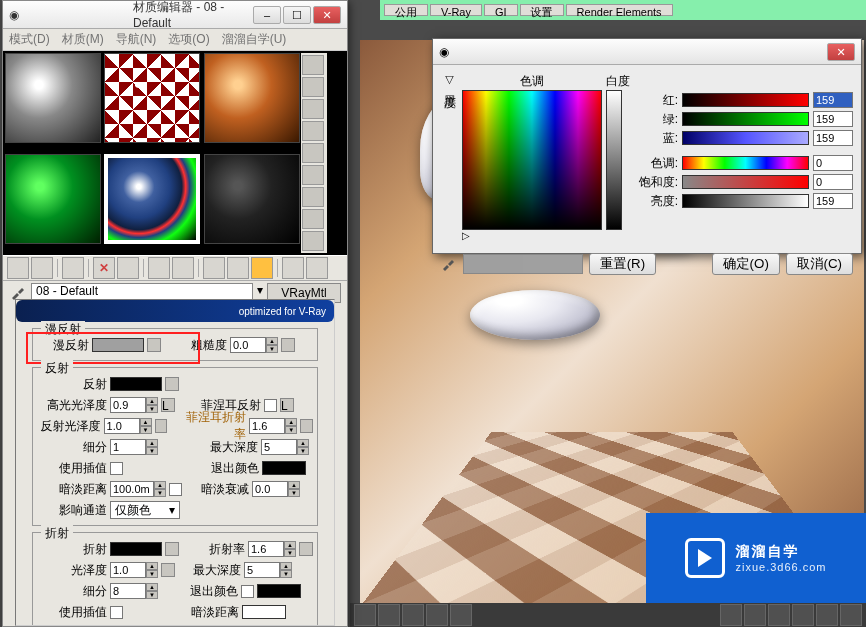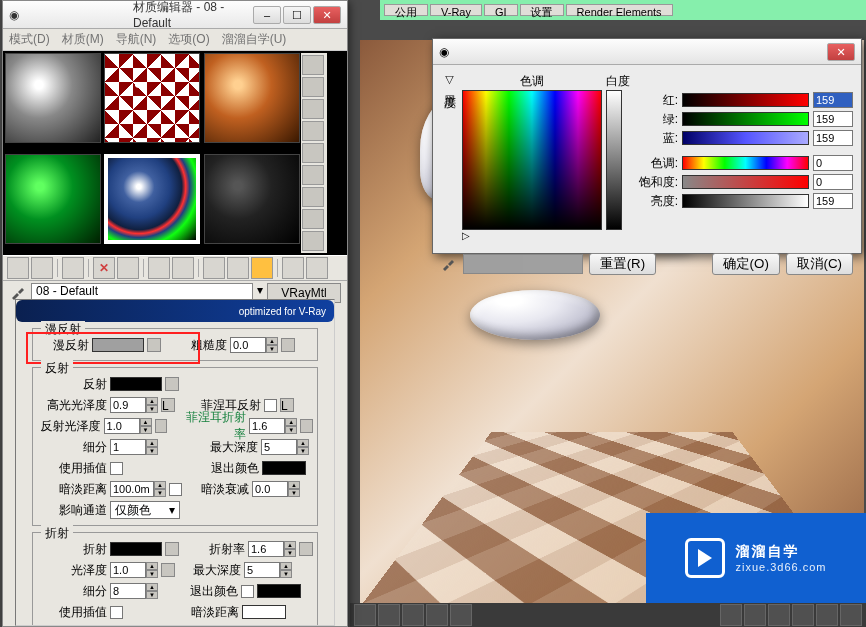--- a/index.html
+++ b/index.html
@@ -256,21 +256,21 @@
         <div class="param-label" style="width:70px">反射光泽度</div>
         <div class="spinner">
             <input value="1.0" style="">
             <div class="spin-btns">
               <div>▲</div>
               <div>▼</div>
             </div>
           </div>
         <div class="map-btn"></div>
         <div style="width:6px"></div>
-        <div class="param-label" style="width:74px;color:#15803d">菲涅耳折射率</div>
+        <div class="param-label" style="width:74px;color:#a16207">菲涅耳折射率</div>
         <div class="spinner">
             <input value="1.6" style="">
             <div class="spin-btns">
               <div>▲</div>
               <div>▼</div>
             </div>
           </div>
         <div class="map-btn"></div>
       </div>
       <div class="param-row">

